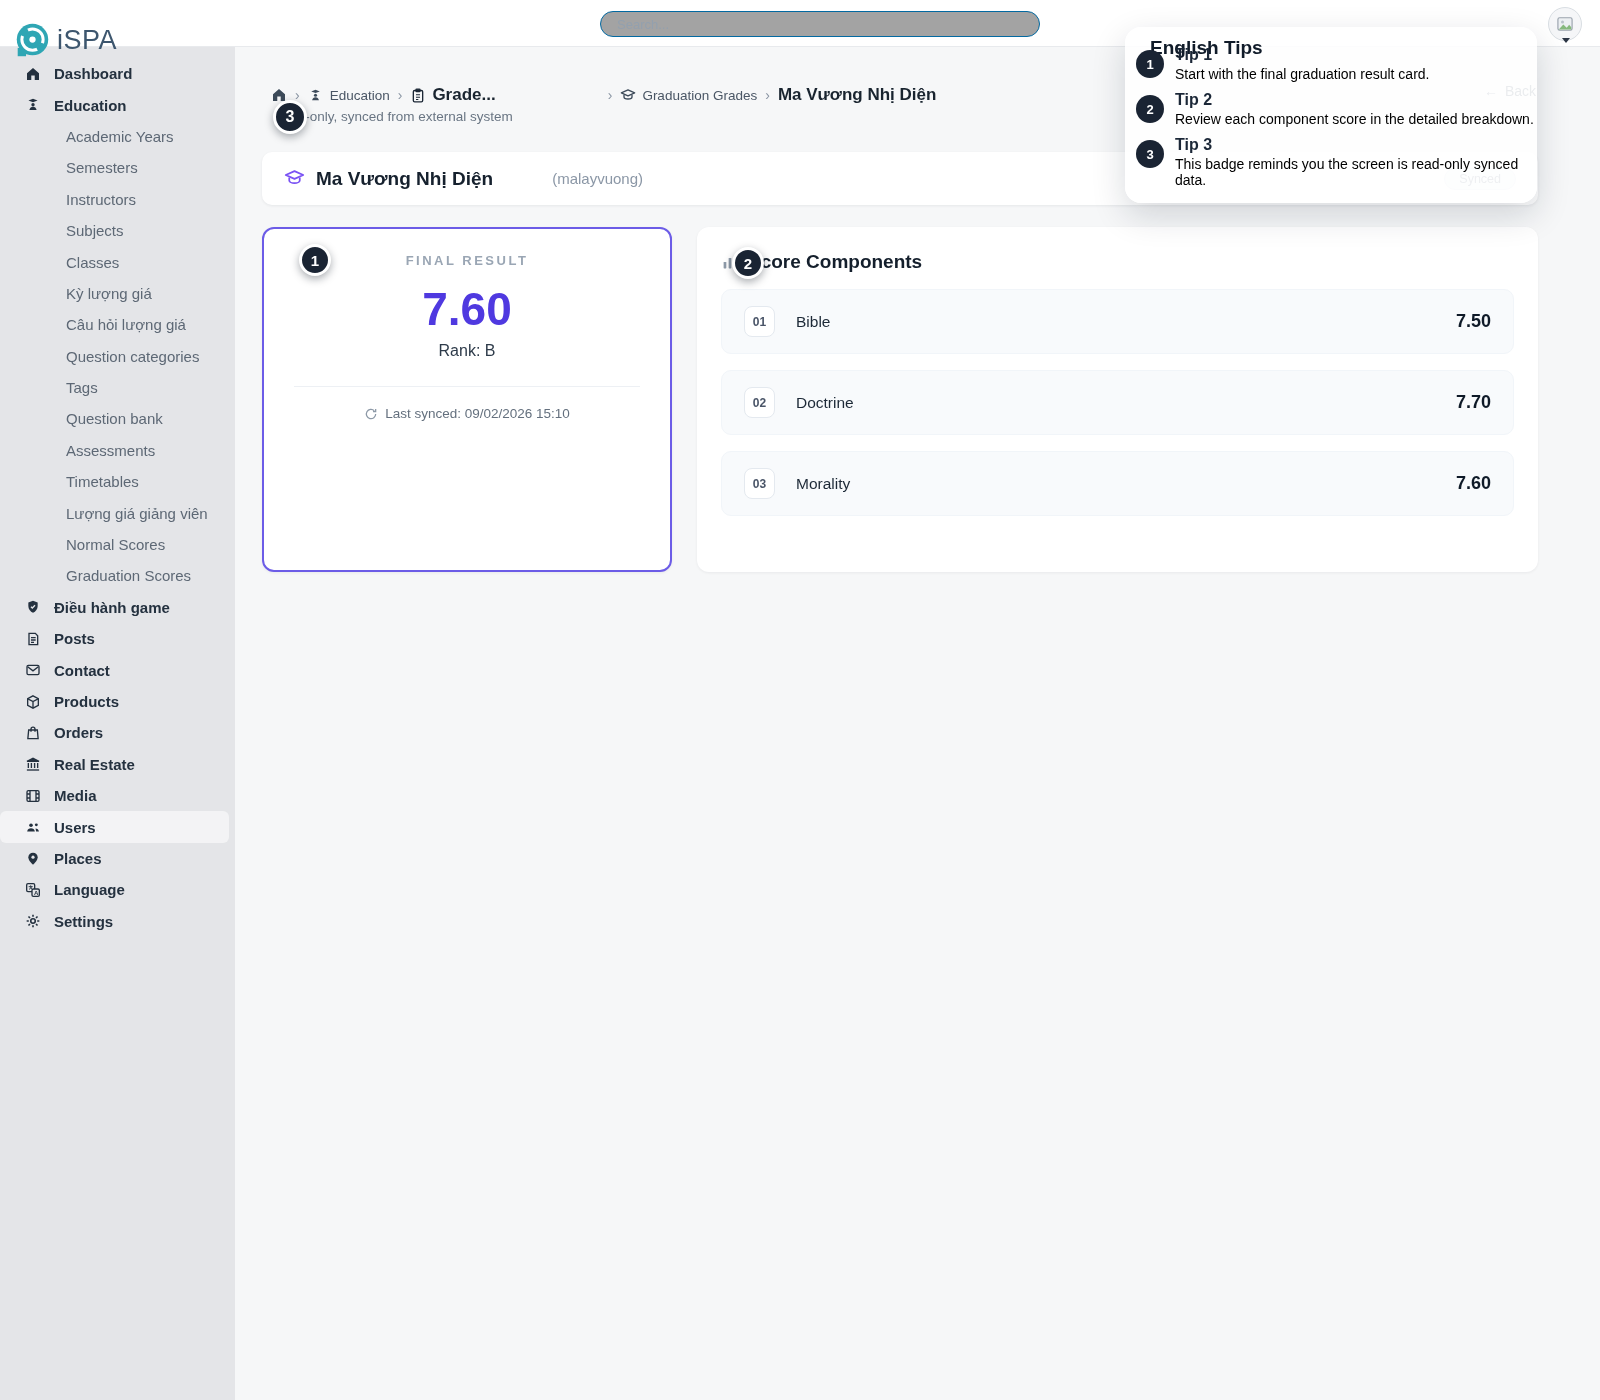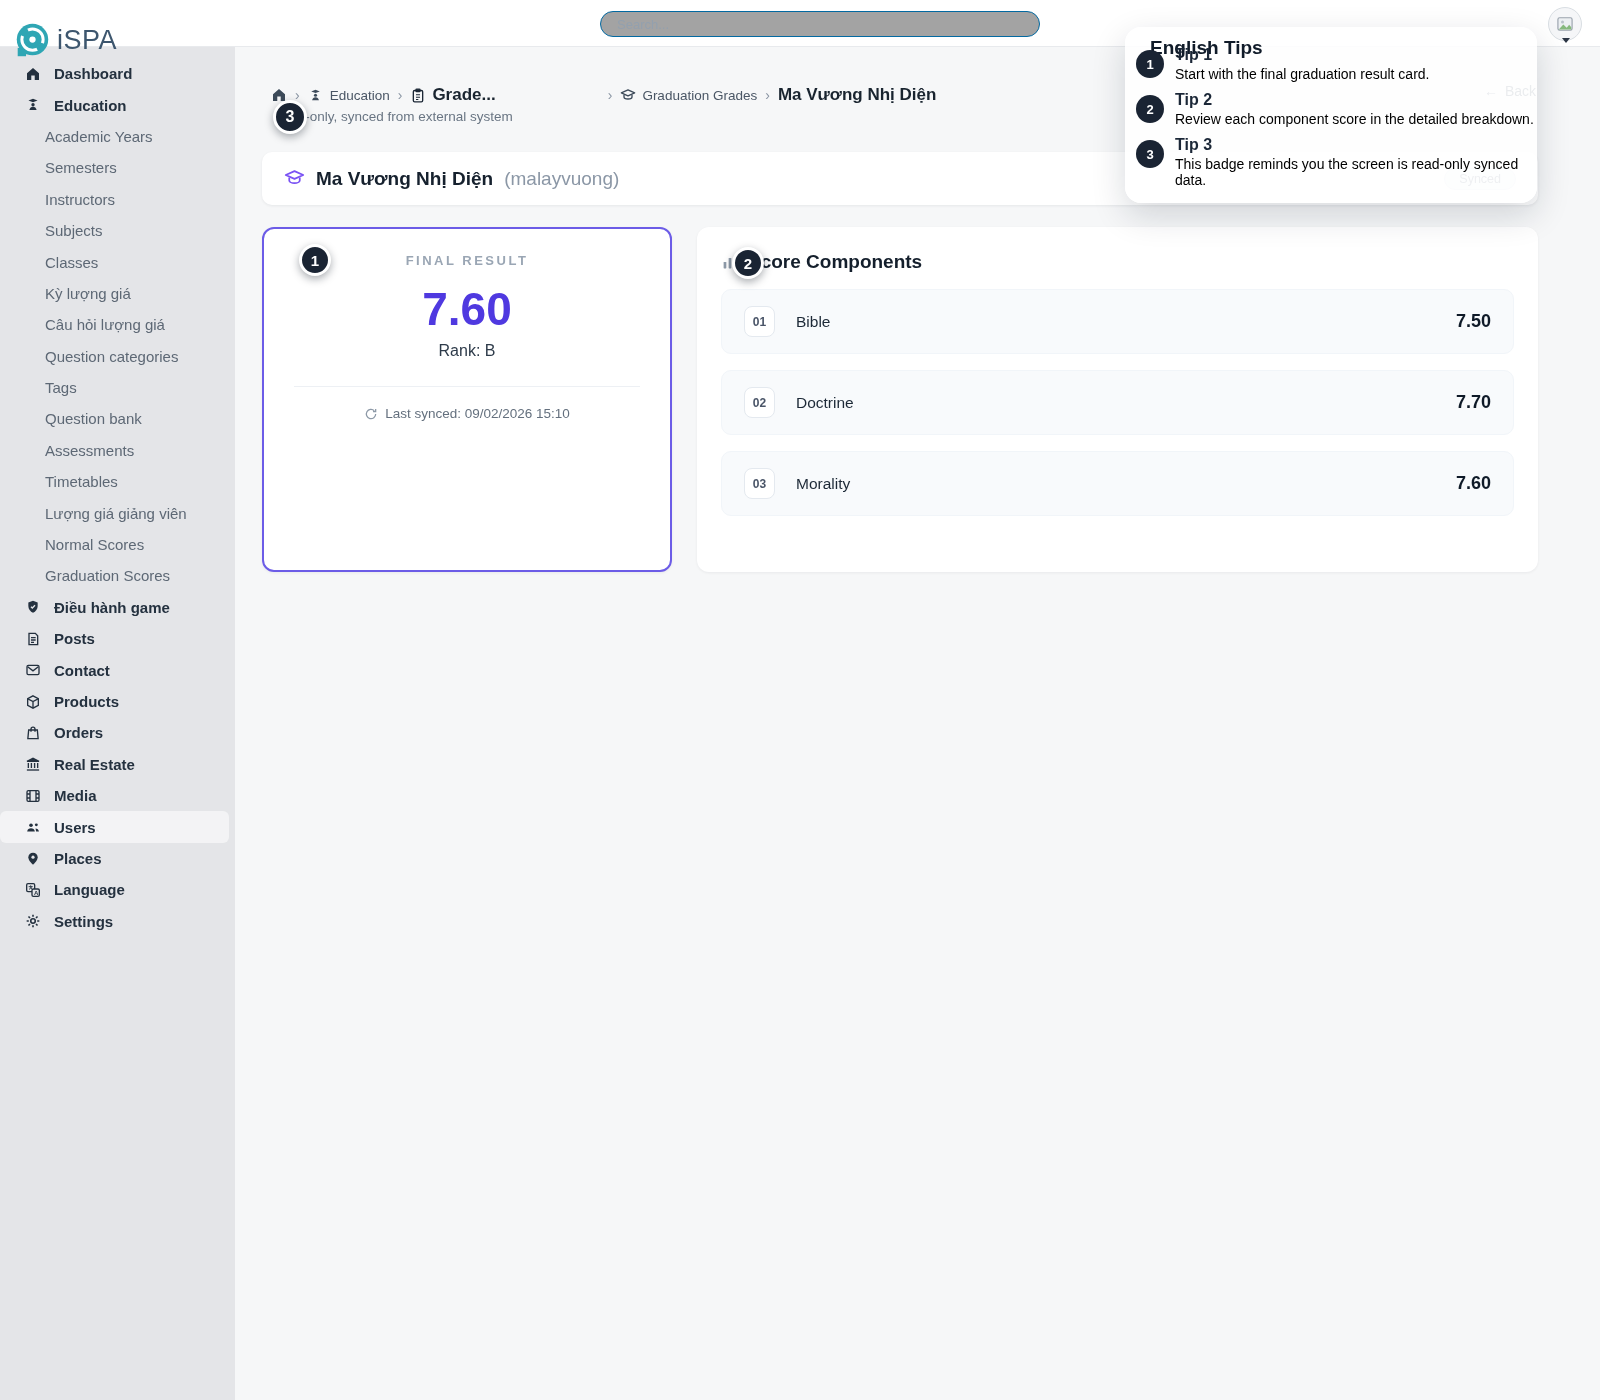--- a/index.html
+++ b/index.html
@@ -25,21 +25,21 @@
             border-top:5px solid #2b3544; }
 
   
   .sidebar { position:absolute; left:0; top:47px; width:235px; bottom:0; background:#e4e5e8;
             padding-top:11px; z-index:2; }
   .sidebar ul { list-style:none; }
   .side-item { height:31.4px; display:flex; align-items:center; gap:13px; padding-left:24px;
             font-size:15px; font-weight:600; color:#24313f; cursor:pointer; }
   .side-item .ico { width:17px; height:17px; display:flex; align-items:center;
             justify-content:center; color:#24313f; flex:0 0 17px; }
-  .side-item.sub { padding-left:45px; font-weight:400; color:#5d6875; }
+  .side-item.sub { padding-left:66px; font-weight:400; color:#5d6875; }
   .side-item.hl { background:rgba(255,255,255,0.55); border-radius:6px; margin-right:6px; }
 
   
   .main { position:absolute; left:235px; top:47px; right:0; bottom:0; }
 
   .breadcrumb { position:absolute; left:36px; top:38px; display:flex; align-items:center;
             gap:8px; font-size:13.5px; color:#4a5665; white-space:nowrap; }
   .crumb { display:flex; align-items:center; gap:6px; cursor:pointer; }
   .crumb .cico { width:16px; height:16px; display:flex; align-items:center; color:#3c4a59; }
   .crumb-sep { color:#8a95a3; font-size:14px; }
@@ -48,21 +48,21 @@
   .bc-subtitle { position:absolute; left:38px; top:62px; font-size:13.5px; color:#697583; }
 
   .back-btn { position:absolute; right:64px; top:36px; display:flex; align-items:center; gap:7px;
             font-size:14px; color:#717e8e; cursor:pointer; z-index:1; }
 
   .title-card { position:absolute; left:27px; top:105px; width:1276px; height:53px;
             background:#fff; border-radius:10px; box-shadow:0 1px 3px rgba(16,24,40,0.07);
             display:flex; align-items:center; padding:0 22px; gap:11px; }
   .title-card .gico { width:21px; height:21px; color:#7a52f4; display:flex; align-items:center; }
   .title-main { font-size:19px; font-weight:700; color:#16212e; }
-  .title-user { font-size:19px; color:#8b97a6; }
+  .title-user { font-size:15px; color:#8b97a6;margin-left:48px; }
   .synced-badge { margin-left:auto; background:#f1f4f8; border:1px solid #e2e8ef;
             color:#8a96a4; font-size:12.5px; padding:3px 14px; border-radius:12px; }
 
   
   .final-card { position:absolute; left:27px; top:180px; width:410px; height:345px;
             background:#fff; border:2px solid #6c5ce7; border-radius:12px;
             box-shadow:0 1px 3px rgba(16,24,40,0.06); text-align:center; }
   .final-label { margin-top:24px; font-size:13px; font-weight:700; letter-spacing:2.5px;
             color:#9aa6b4; }
   .final-score { margin-top:14px; font-size:46px; font-weight:800; color:#4f39e0; }

